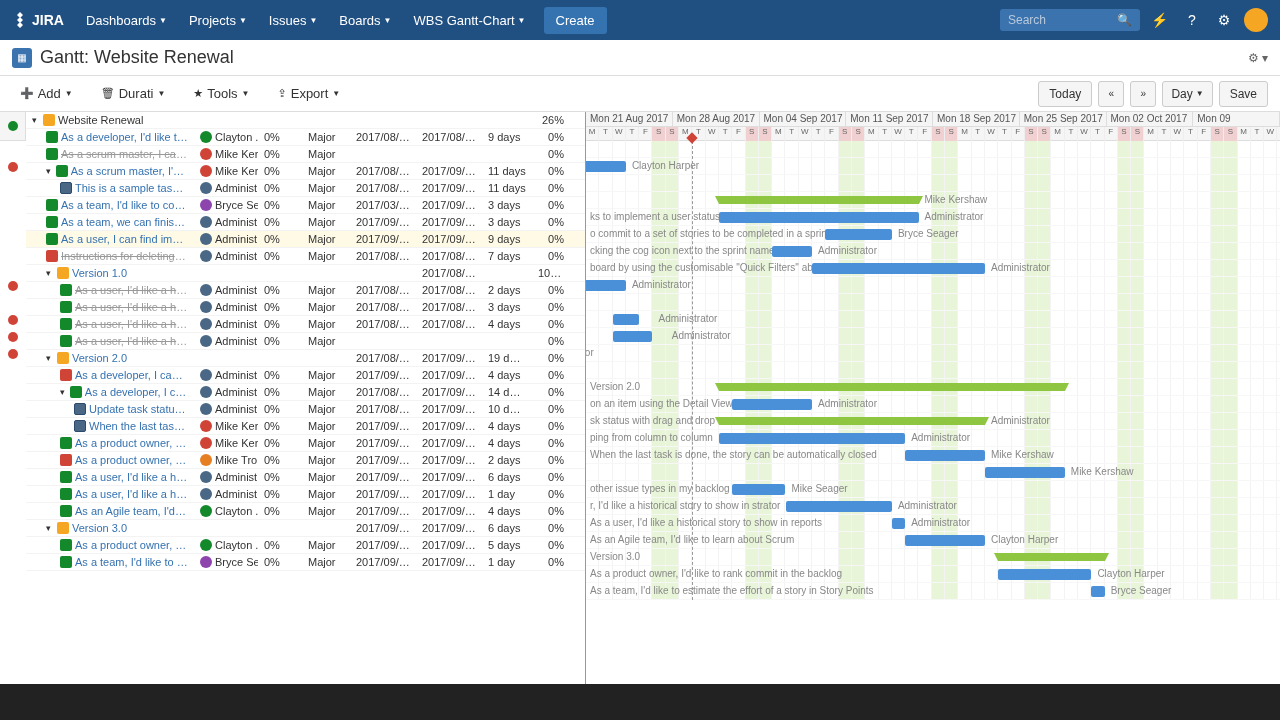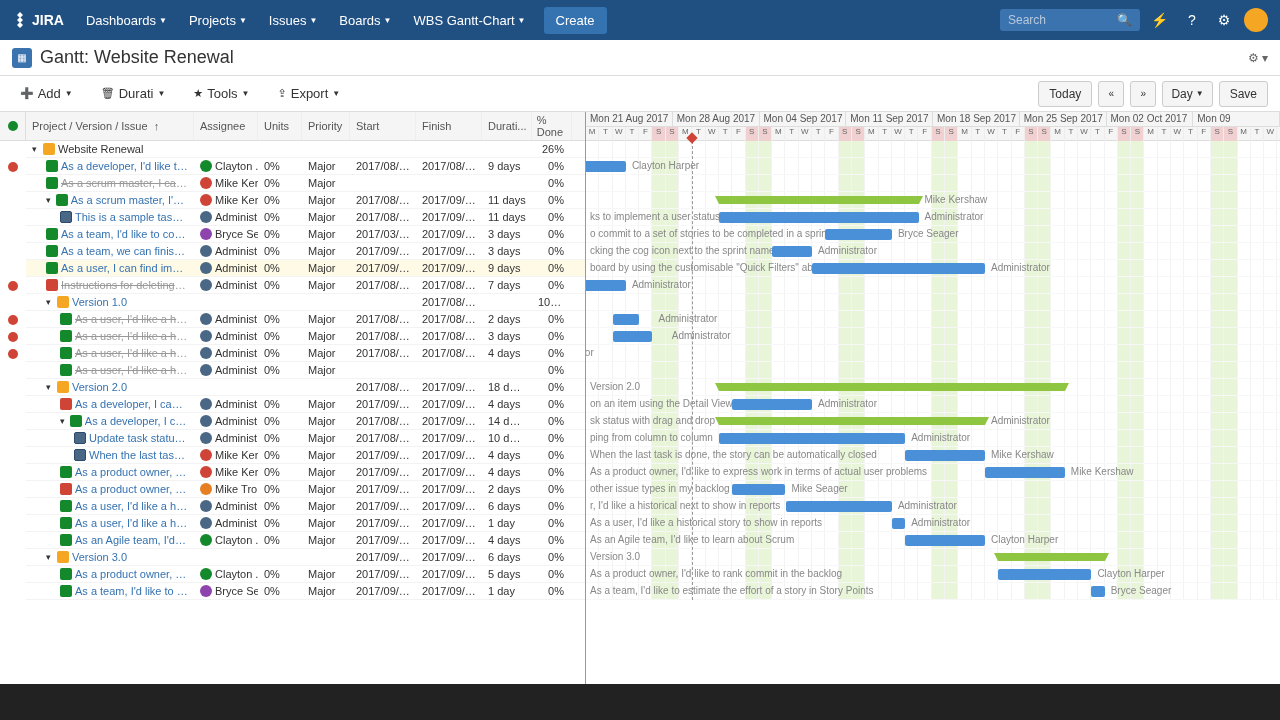--- a/index.html
+++ b/index.html
@@ -219,30 +219,20 @@
         <div class="gutter-cell"></div>
         <div class="gutter-cell"></div>
         <div class="gutter-cell"></div>
         <div class="gutter-cell"></div>
         <div class="gutter-cell"></div>
         <div class="gutter-cell"></div>
         <div class="gutter-cell"></div>
       </div>
   </div>
   <div class="table-wrap">
-    <div class="thead">
-      <div class="th name"><span>Project / Version / Issue</span>&nbsp;&nbsp;↑</div>
-      <div class="th assignee">Assignee</div>
-      <div class="th units">Units</div>
-      <div class="th priority">Priority</div>
-      <div class="th start">Start</div>
-      <div class="th finish">Finish</div>
-      <div class="th dur">Durati...</div>
-      <div class="th done">% Done</div>
-    </div>
     <div class="tbody" id="tbody">
         <div class="row">
           <div class="td name" style="padding-left:6px">
             <span class="tree-toggle">▾</span>
             <span class="tree-icon t-folder"></span>
             <span class="">Website Renewal</span>
           </div>
           <div class="td assignee"></div>
           <div class="td units"></div>
           <div class="td priority"></div>
@@ -462,21 +452,21 @@
           <div class="td name" style="padding-left:20px">
             <span class="tree-toggle">▾</span>
             <span class="tree-icon t-ver"></span>
             <span class="link-text ">Version 2.0</span>
           </div>
           <div class="td assignee"></div>
           <div class="td units"></div>
           <div class="td priority"></div>
           <div class="td start">2017/08/31</div>
           <div class="td finish">2017/09/25</div>
-          <div class="td dur">18 days</div>
+          <div class="td dur">19 days</div>
           <div class="td done">0%</div>
         </div>
         <div class="row">
           <div class="td name" style="padding-left:34px">
             <span class="tree-icon t-bug"></span>
             <span class="link-text ">As a developer, I can u...</span>
           </div>
           <div class="td assignee">
             <span class="av a"></span>
             <span>Administ...</span>
@@ -1884,21 +1874,20 @@
             <div class="gcol" style="width: 13.3px;"></div>
             <div class="gcol" style="width: 13.3px;"></div>
             <div class="gcol" style="width: 13.3px;"></div>
             <div class="gcol" style="width: 13.3px;"></div>
             <div class="gcol we" style="width: 13.3px;"></div>
             <div class="gcol we" style="width: 13.3px;"></div>
             <div class="gcol" style="width: 13.3px;"></div>
             <div class="gcol" style="width: 13.3px;"></div>
             <div class="gcol" style="width: 13.3px;"></div>
           </div>
-          <div class="glabel" style="left: 4px;">As a product owner, I'd like to express work in terms of actual user problems</div>
           <div class="bar blue" style="left: 399px; width: 79.8px;"></div>
           <div class="glabel" style="left: 484.8px;">Mike Kershaw</div>
         </div>
         <div class="grow">
           <div class="gcols">
             <div class="gcol" style="width: 13.3px;"></div>
             <div class="gcol" style="width: 13.3px;"></div>
             <div class="gcol" style="width: 13.3px;"></div>
             <div class="gcol" style="width: 13.3px;"></div>
             <div class="gcol" style="width: 13.3px;"></div>
@@ -2002,21 +1991,21 @@
             <div class="gcol" style="width: 13.3px;"></div>
             <div class="gcol" style="width: 13.3px;"></div>
             <div class="gcol" style="width: 13.3px;"></div>
             <div class="gcol" style="width: 13.3px;"></div>
             <div class="gcol we" style="width: 13.3px;"></div>
             <div class="gcol we" style="width: 13.3px;"></div>
             <div class="gcol" style="width: 13.3px;"></div>
             <div class="gcol" style="width: 13.3px;"></div>
             <div class="gcol" style="width: 13.3px;"></div>
           </div>
-          <div class="glabel" style="left: 4px;">r, I'd like a historical next to show in reports</div>
+          <div class="glabel" style="left: 4px;">r, I'd like a historical story to show in strator</div>
           <div class="bar blue" style="left: 199.5px; width: 106.4px;"></div>
           <div class="glabel" style="left: 311.9px;">Administrator</div>
         </div>
         <div class="grow">
           <div class="gcols">
             <div class="gcol" style="width: 13.3px;"></div>
             <div class="gcol" style="width: 13.3px;"></div>
             <div class="gcol" style="width: 13.3px;"></div>
             <div class="gcol" style="width: 13.3px;"></div>
             <div class="gcol" style="width: 13.3px;"></div>

